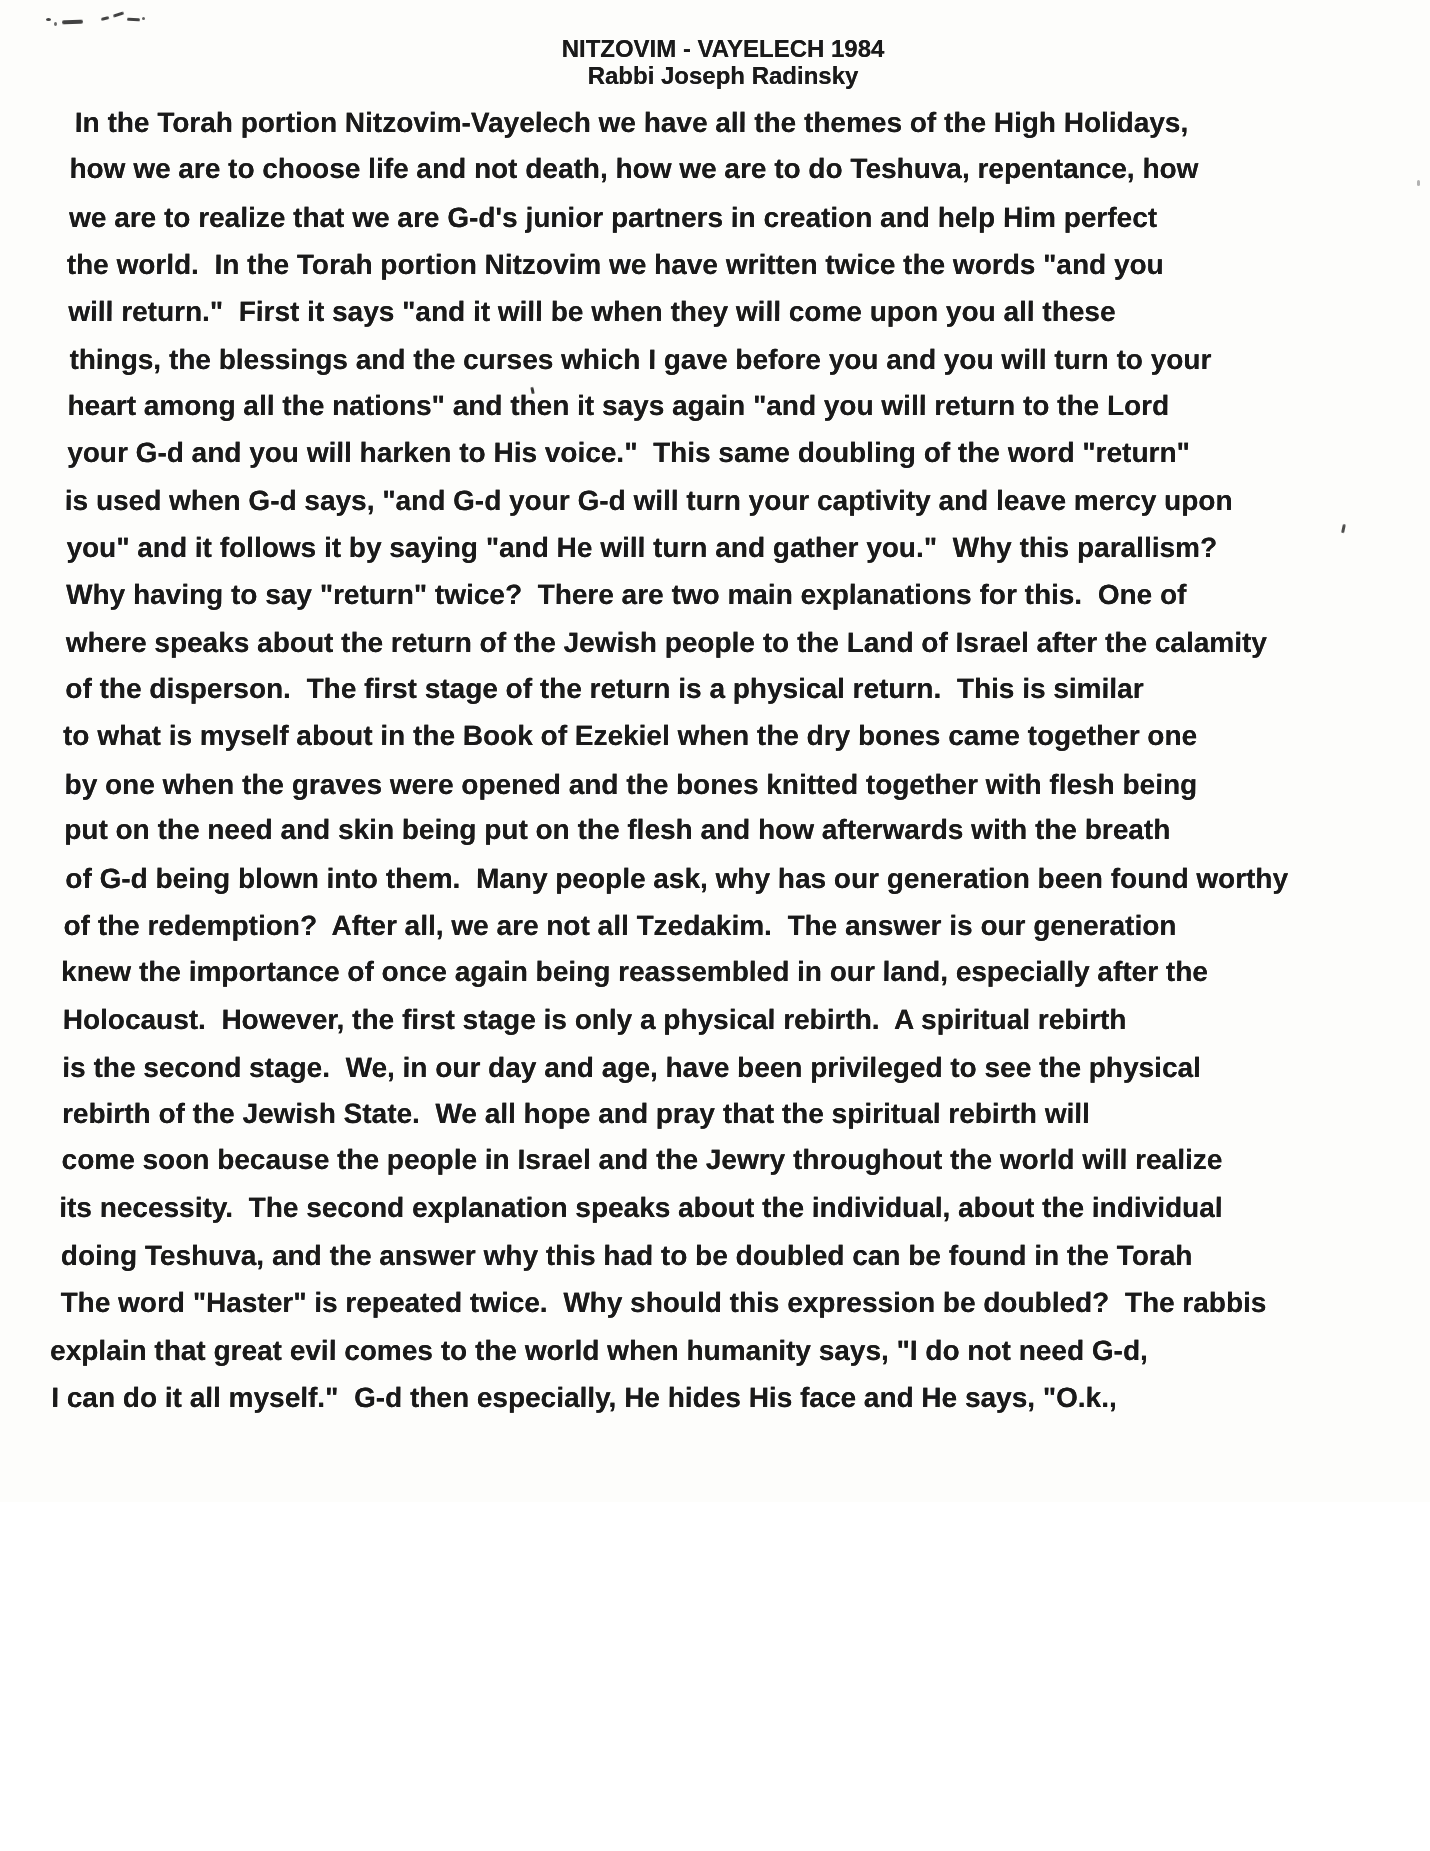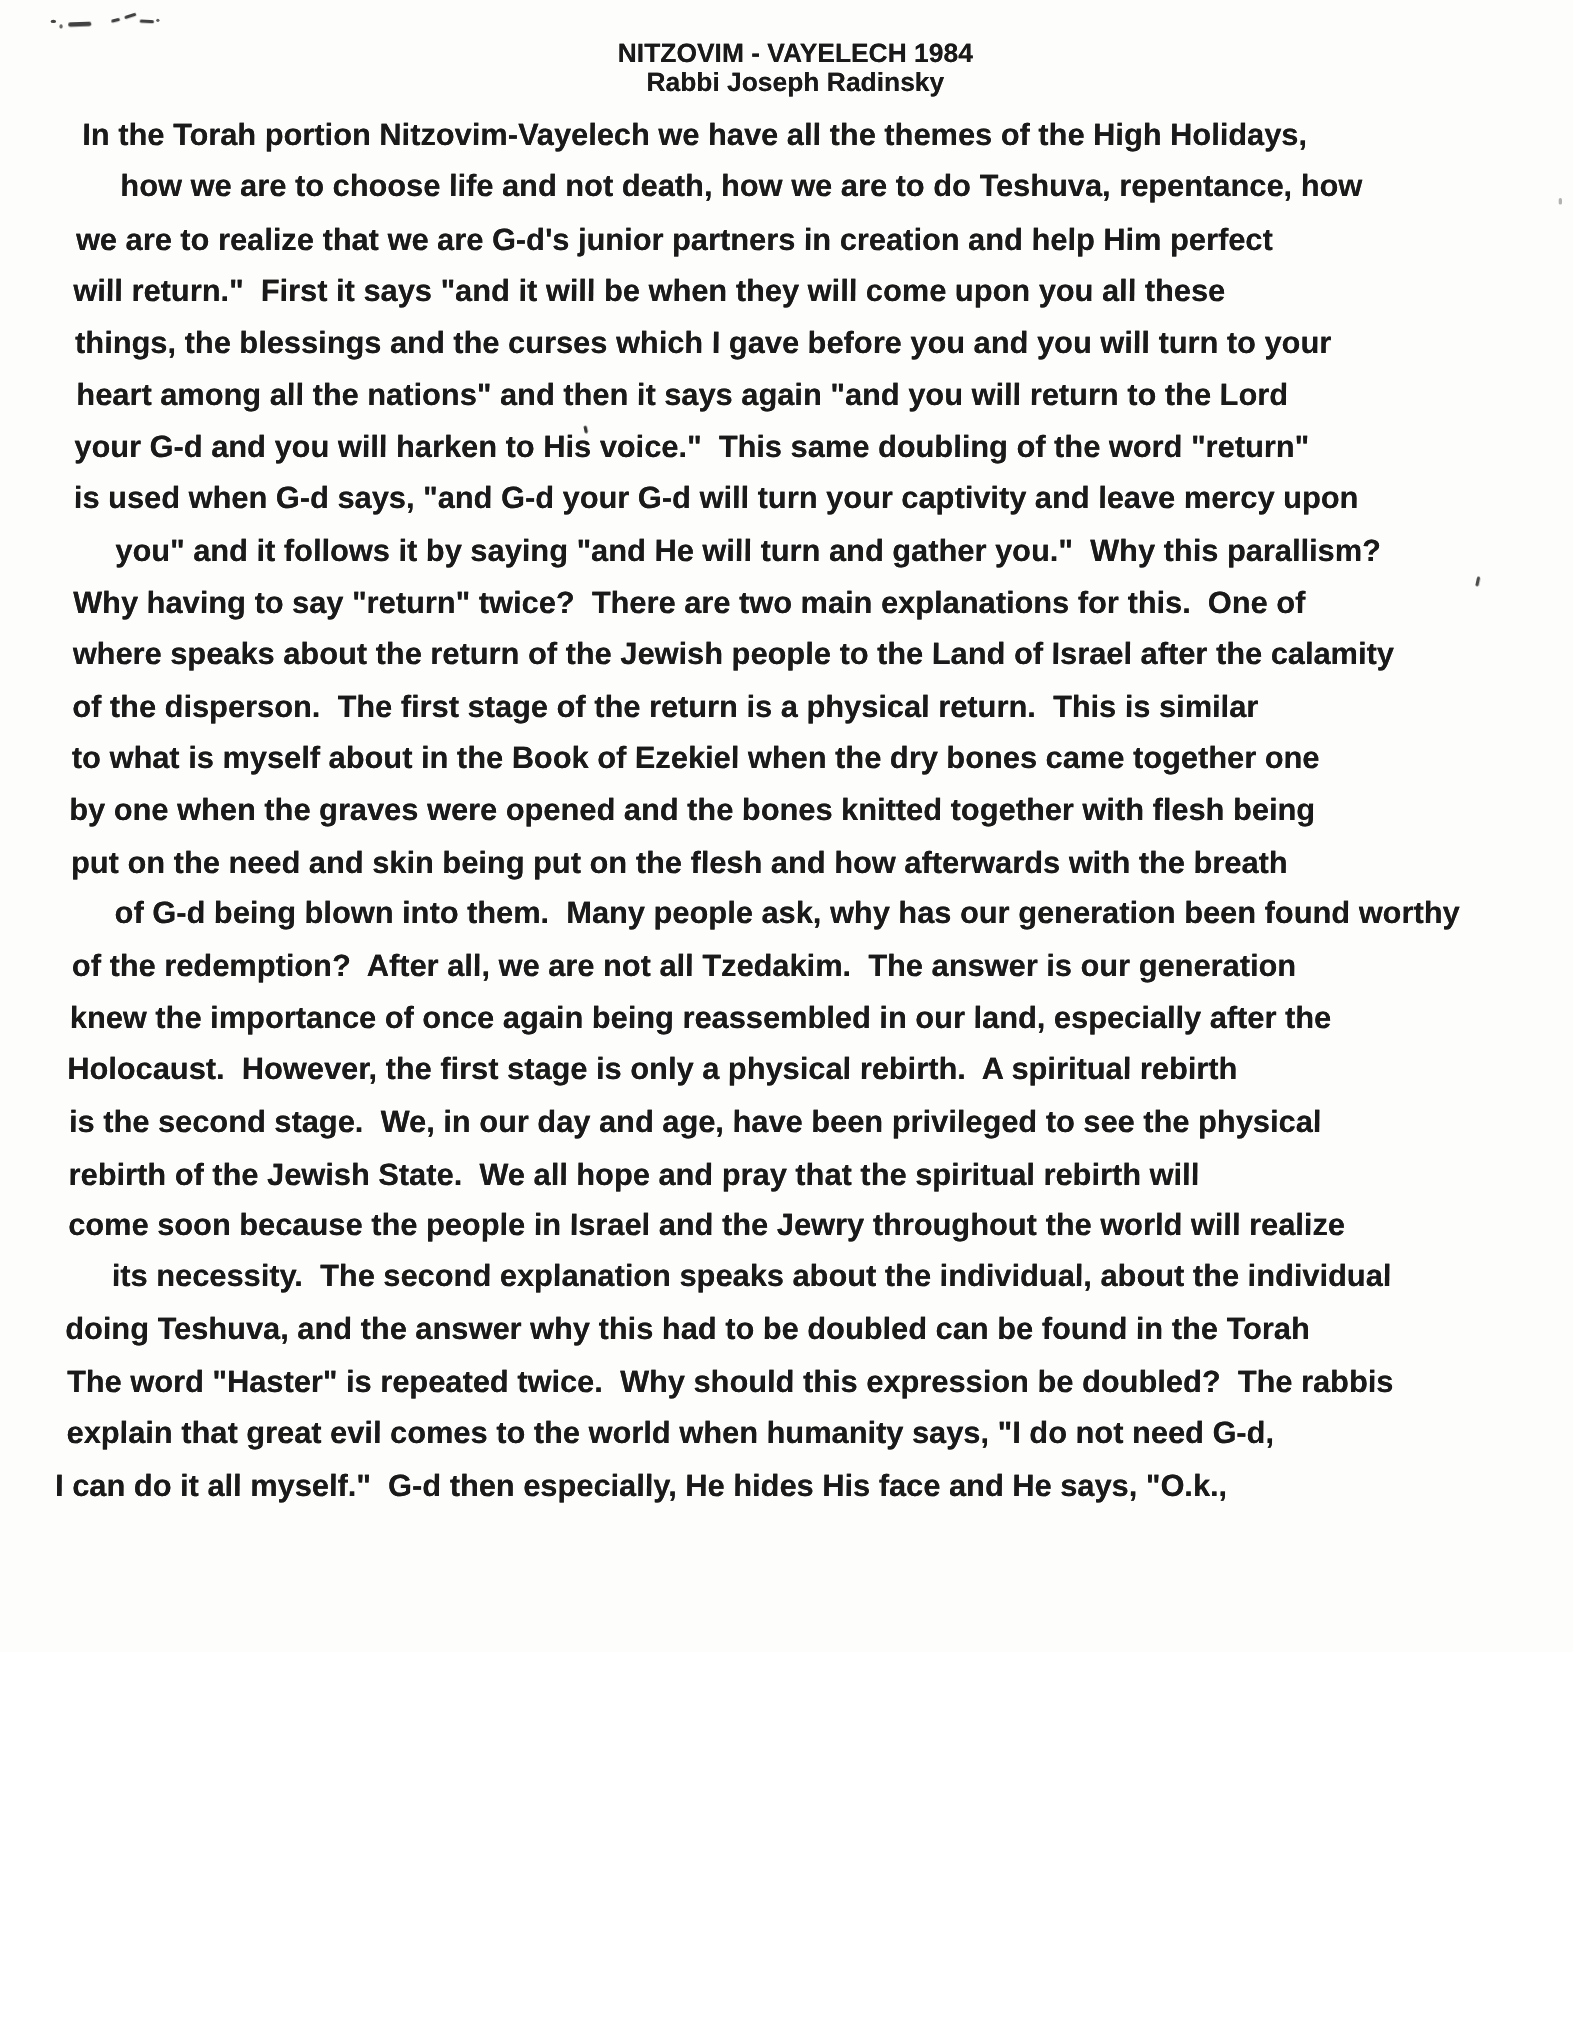--- a/index.html
+++ b/index.html
@@ -52,21 +52,21 @@
     line-height: 47.2px;
     height: 47.2px;
     text-shadow: 0 0 0.6px rgba(20,20,20,0.85);
   }
   
   .line:first-child { padding-left: 5px; }
   
   .line:nth-child(n+27) { margin-left: -10px; }
   
   .line:nth-child(3n)   { transform: translateY(0.9px); }
-  .line:nth-child(7n+2) { transform: translateY(-0.9px); margin-left: 40px; }
+  .line:nth-child(7n+2) { transform: translateY(-0.9px); }
   .line:nth-child(5n+4) { transform: translateX(-2px); }
   .line:nth-child(11n+6){ transform: translateY(0.5px) translateX(1.5px); }
   
   .artifact {
     position: absolute;
     background: #2e2e2e;
     filter: blur(0.4px);
     opacity: 0.9;
     border-radius: 2px;
   }
@@ -97,20 +97,21 @@
 
   <header class="doc-header">
     <div class="doc-title">NITZOVIM - VAYELECH 1984</div>
     <div class="doc-author">Rabbi Joseph Radinsky</div>
   </header>
 
   <main class="doc-body">
     <p class="line">In the Torah portion Nitzovim-Vayelech we have all the themes of the High Holidays,</p>
     <p class="line">how we are to choose life and not death, how we are to do Teshuva, repentance, how</p>
     <p class="line">we are to realize that we are G-d's junior partners in creation and help Him perfect</p>
+    <p class="line">the world.  In the Torah portion Nitzovim we have written twice the words "and you</p>
     <p class="line">will return."  First it says "and it will be when they will come upon you all these</p>
     <p class="line">things, the blessings and the curses which I gave before you and you will turn to your</p>
     <p class="line">heart among all the nations" and then it says again "and you will return to the Lord</p>
     <p class="line">your G-d and you will harken to His voice."  This same doubling of the word "return"</p>
     <p class="line">is used when G-d says, "and G-d your G-d will turn your captivity and leave mercy upon</p>
     <p class="line">you" and it follows it by saying "and He will turn and gather you."  Why this parallism?</p>
     <p class="line">Why having to say "return" twice?  There are two main explanations for this.  One of</p>
     <p class="line">where speaks about the return of the Jewish people to the Land of Israel after the calamity</p>
     <p class="line">of the disperson.  The first stage of the return is a physical return.  This is similar</p>
     <p class="line">to what is myself about in the Book of Ezekiel when the dry bones came together one</p>

